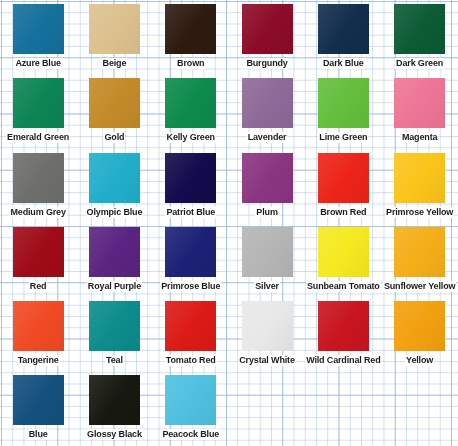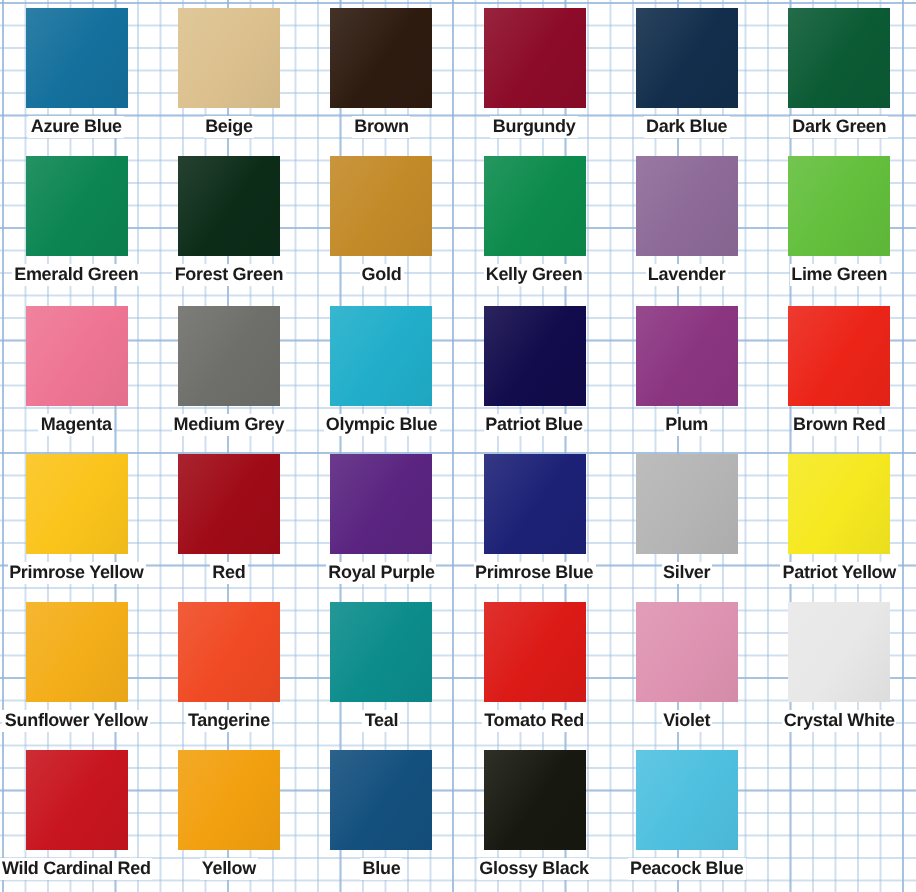--- a/index.html
+++ b/index.html
@@ -119,24 +119,20 @@
       </div>
       <div class="swatch-cell">
         <div class="swatch-chip" style="background-color: rgb(11, 91, 53);"></div>
         <div class="swatch-label">Dark Green</div>
       </div>
       <div class="swatch-cell">
         <div class="swatch-chip" style="background-color: rgb(12, 133, 82);"></div>
         <div class="swatch-label">Emerald Green</div>
       </div>
       <div class="swatch-cell">
-        <div class="swatch-chip" style="background-color: rgb(12, 44, 24);"></div>
-        <div class="swatch-label">Forest Green</div>
-      </div>
-      <div class="swatch-cell">
         <div class="swatch-chip" style="background-color: rgb(195, 138, 40);"></div>
         <div class="swatch-label">Gold</div>
       </div>
       <div class="swatch-cell">
         <div class="swatch-chip" style="background-color: rgb(12, 139, 76);"></div>
         <div class="swatch-label">Kelly Green</div>
       </div>
       <div class="swatch-cell">
         <div class="swatch-chip" style="background-color: rgb(141, 106, 152);"></div>
         <div class="swatch-label">Lavender</div>
@@ -184,43 +180,39 @@
       <div class="swatch-cell">
         <div class="swatch-chip" style="background-color: rgb(29, 33, 118);"></div>
         <div class="swatch-label">Primrose Blue</div>
       </div>
       <div class="swatch-cell">
         <div class="swatch-chip" style="background-color: rgb(181, 181, 181);"></div>
         <div class="swatch-label">Silver</div>
       </div>
       <div class="swatch-cell">
         <div class="swatch-chip" style="background-color: rgb(246, 233, 32);"></div>
-        <div class="swatch-label">Patriot Yellow</div>
+        <div class="swatch-label">Sunbeam Tomato</div>
       </div>
       <div class="swatch-cell">
         <div class="swatch-chip" style="background-color: rgb(244, 174, 25);"></div>
         <div class="swatch-label">Sunflower Yellow</div>
       </div>
       <div class="swatch-cell">
         <div class="swatch-chip" style="background-color: rgb(240, 74, 36);"></div>
         <div class="swatch-label">Tangerine</div>
       </div>
       <div class="swatch-cell">
         <div class="swatch-chip" style="background-color: rgb(12, 140, 140);"></div>
         <div class="swatch-label">Teal</div>
       </div>
       <div class="swatch-cell">
         <div class="swatch-chip" style="background-color: rgb(220, 26, 22);"></div>
         <div class="swatch-label">Tomato Red</div>
       </div>
       <div class="swatch-cell">
-        <div class="swatch-chip" style="background-color: rgb(222, 147, 177);"></div>
-        <div class="swatch-label">Violet</div>
-      </div>
-      <div class="swatch-cell">
         <div class="swatch-chip" style="background-color: rgb(232, 232, 232);"></div>
         <div class="swatch-label">Crystal White</div>
       </div>
       <div class="swatch-cell">
         <div class="swatch-chip" style="background-color: rgb(200, 21, 31);"></div>
         <div class="swatch-label">Wild Cardinal Red</div>
       </div>
       <div class="swatch-cell">
         <div class="swatch-chip" style="background-color: rgb(242, 160, 15);"></div>
         <div class="swatch-label">Yellow</div>

